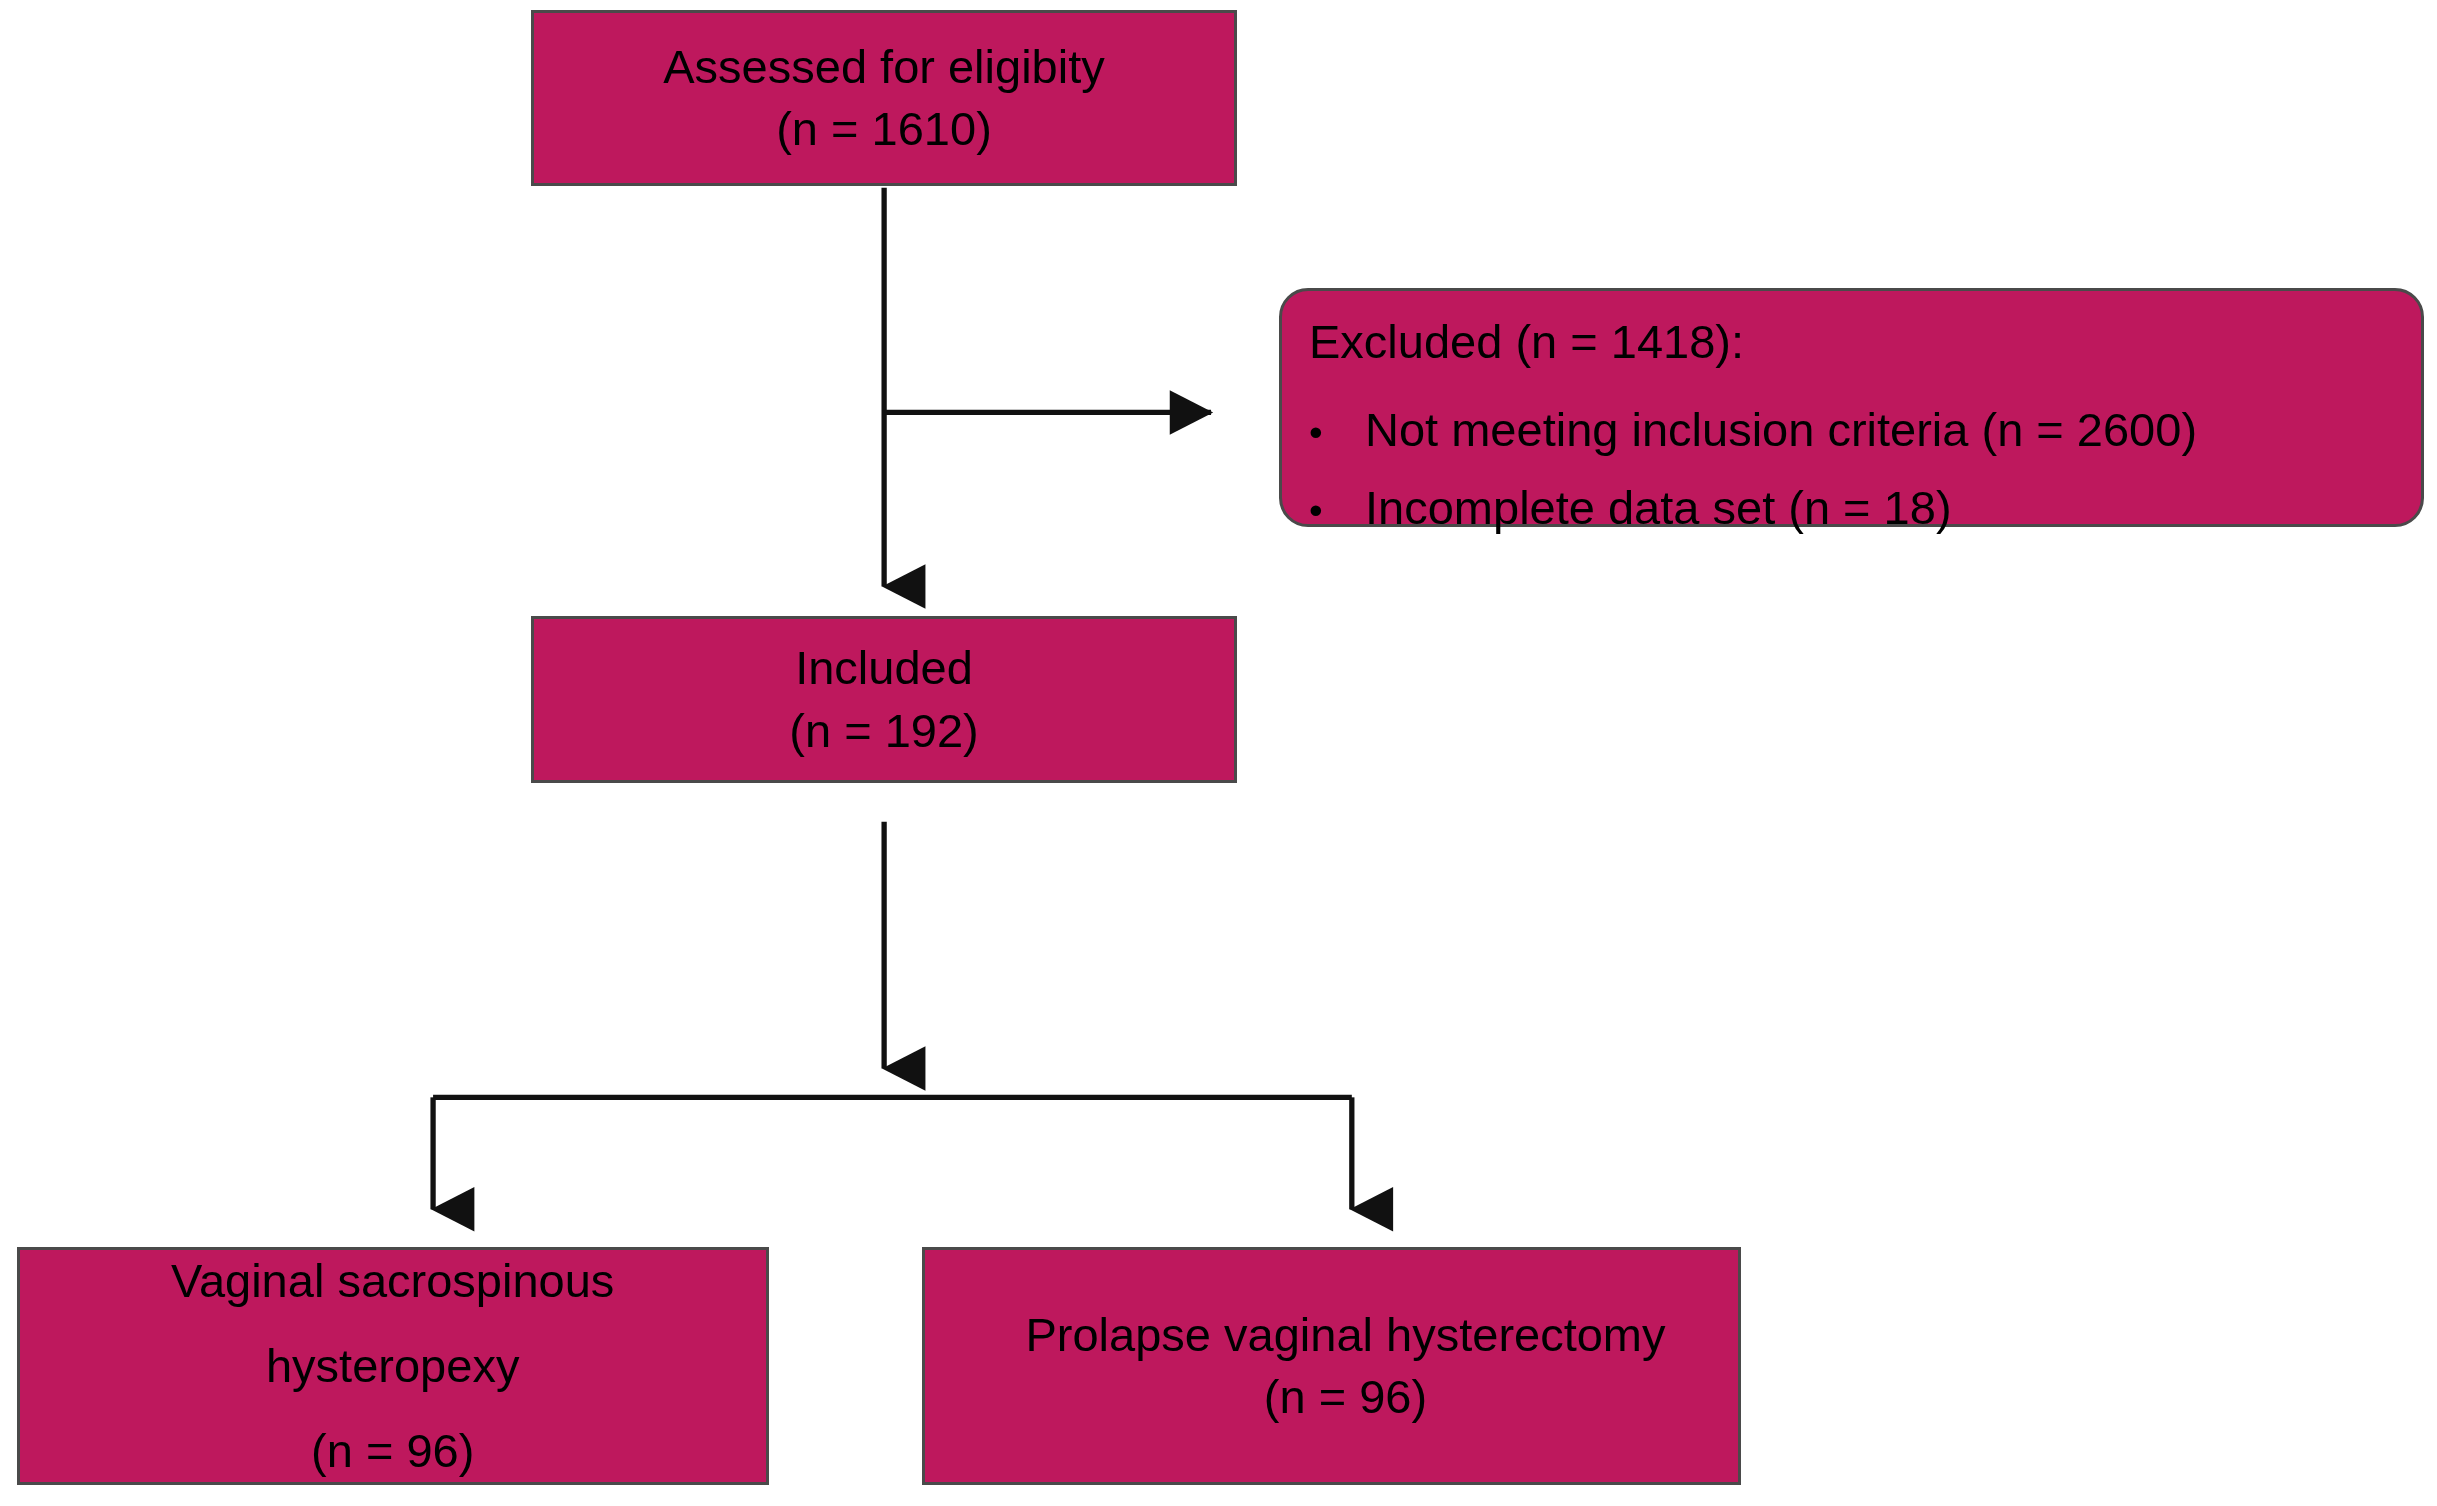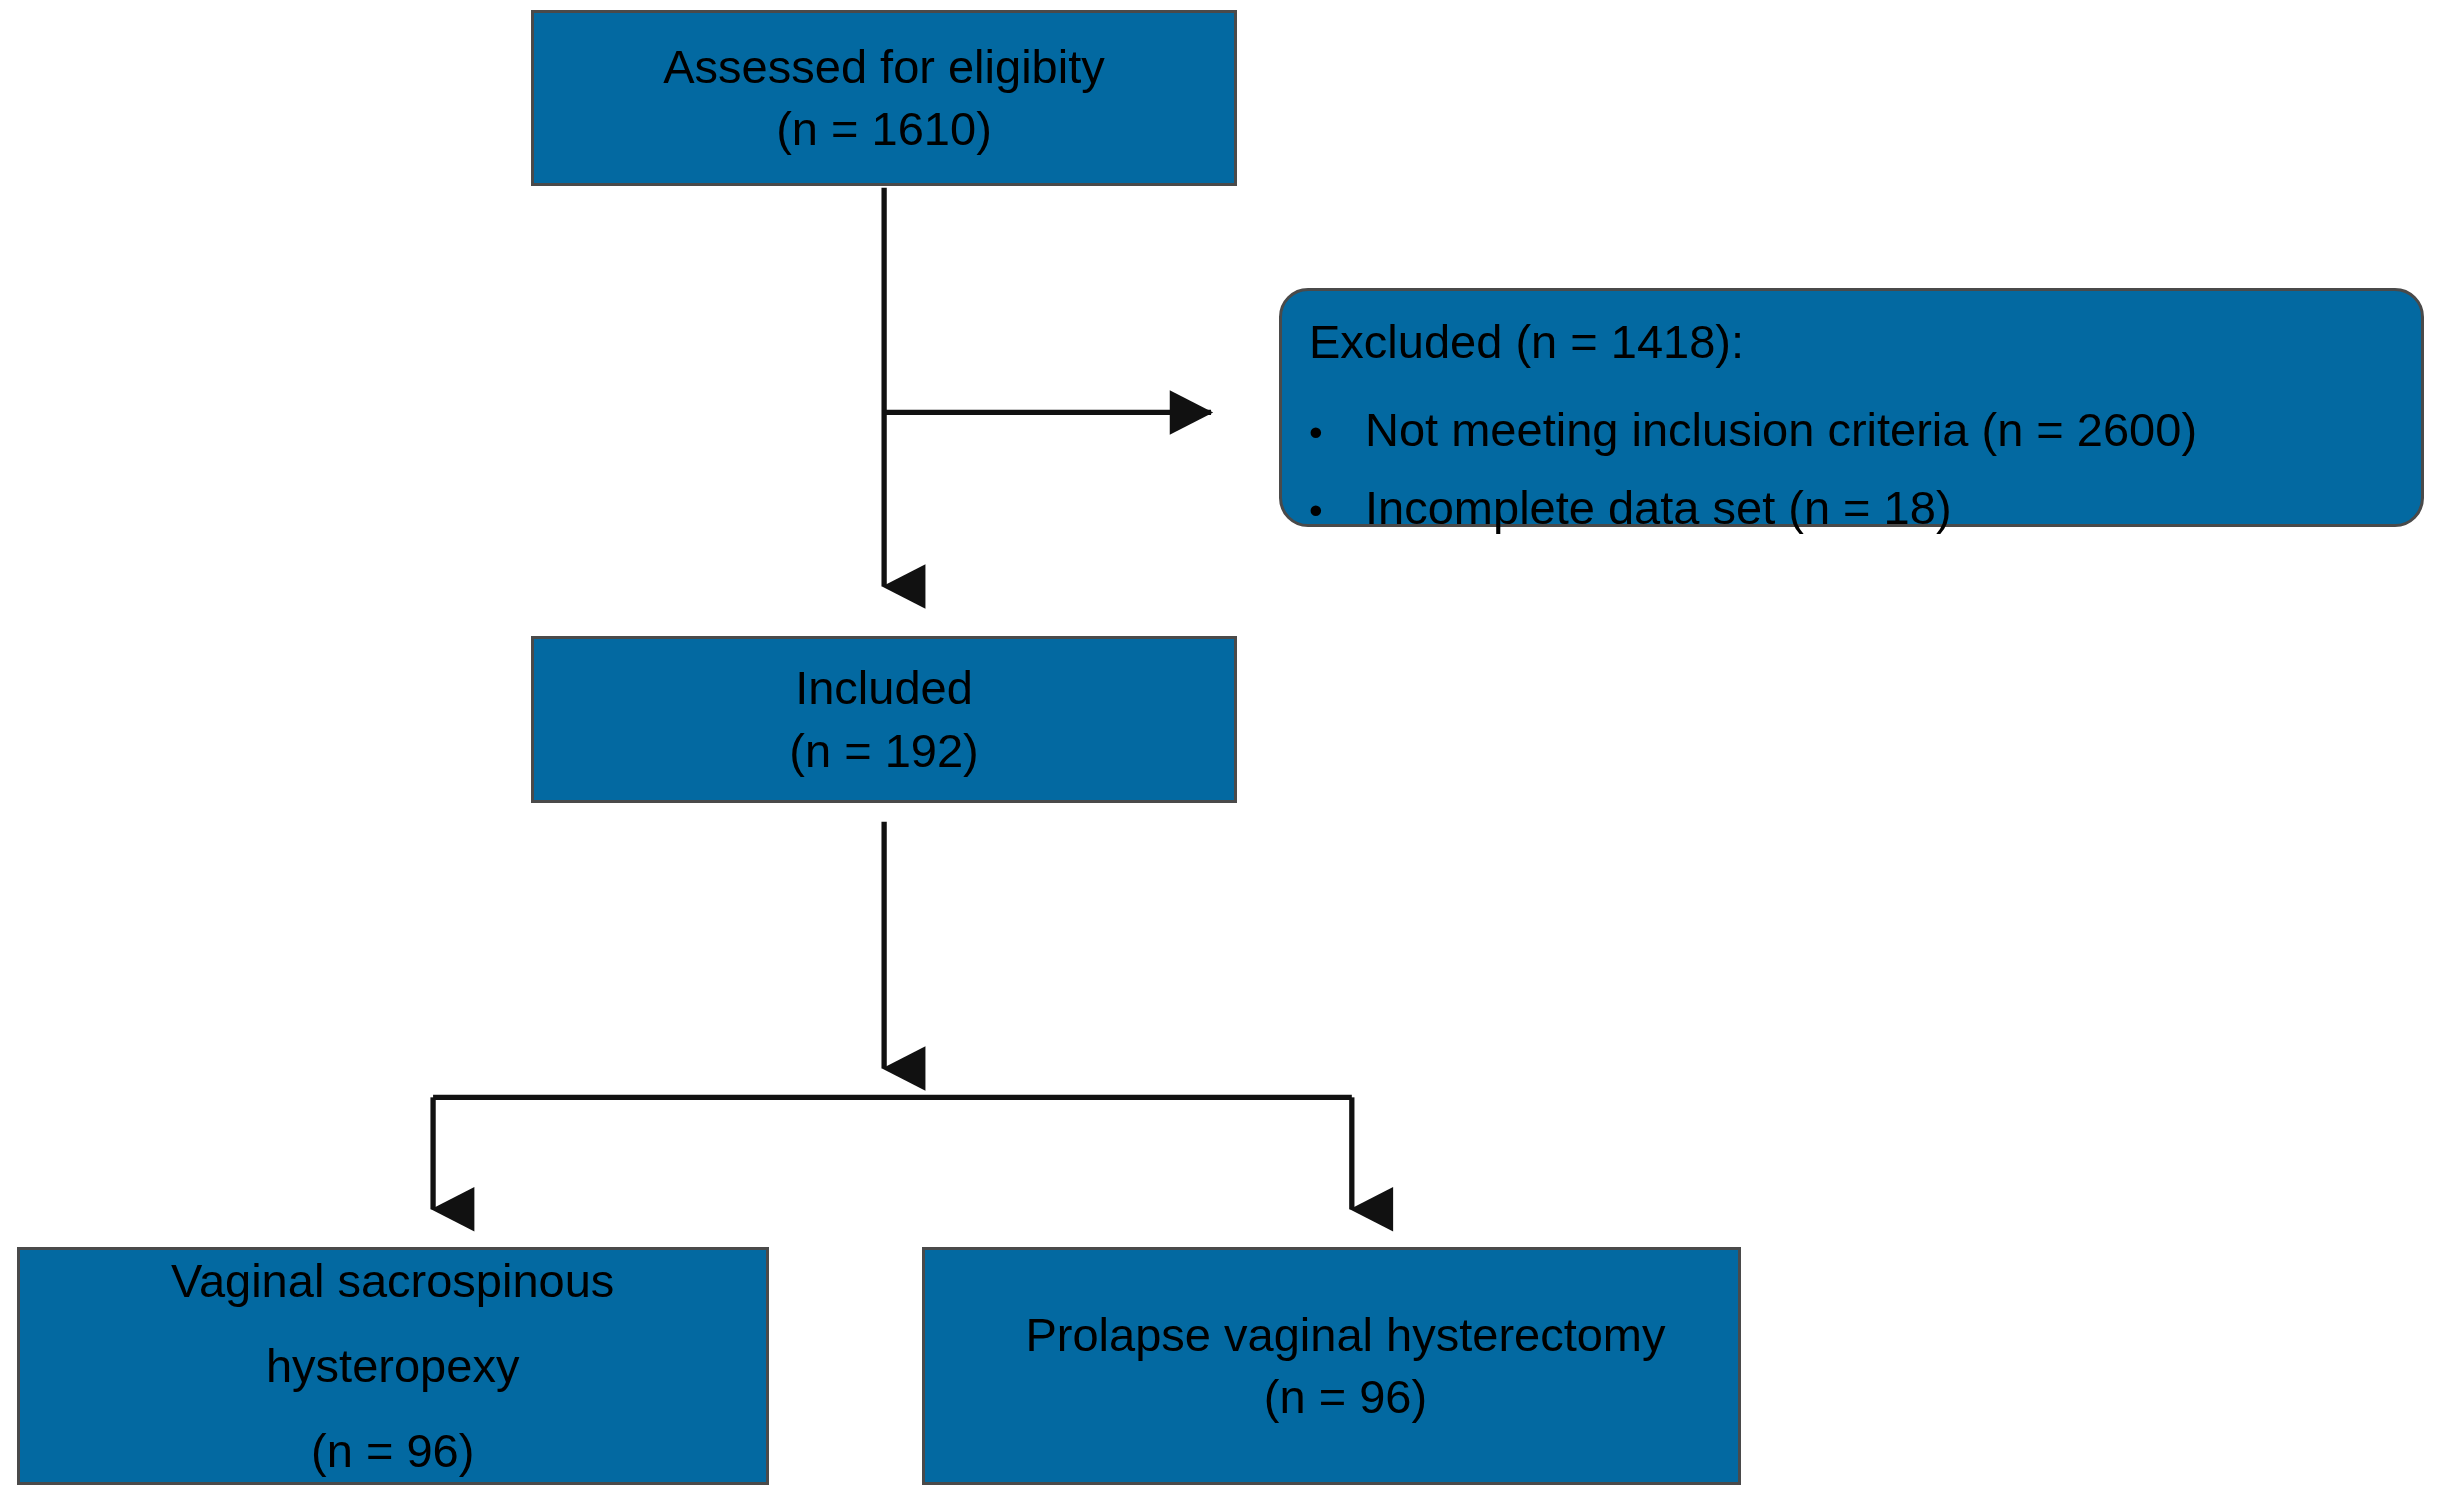--- a/index.html
+++ b/index.html
@@ -20,21 +20,21 @@
     position: absolute;
     left: 0;
     top: 0;
     width: 2438px;
     height: 1506px;
     pointer-events: none;
   }
   .node {
     position: absolute;
     box-sizing: border-box;
-    background: #0369a1;
+    background: #be185d;
     border: 3px solid #4a4a4a;
     display: flex;
     flex-direction: column;
     justify-content: center;
     color: #000000;
     font-size: 47px;
     line-height: 1.32;
   }
   .node.centered {
     align-items: center;
@@ -67,21 +67,21 @@
     font-size: 39px;
     line-height: 1.32;
   }
   .bullet-text {
     white-space: nowrap;
   }
 
   
   #node-assessed  { left: 531px;  top: 9.8px;   width: 706px;  height: 176px; }
   #node-excluded  { left: 1279px; top: 288px;  width: 1145px; height: 239px; border-radius: 29px; }
-  #node-included  { left: 531px;  top: 636px;  width: 706px;  height: 167px; }
+  #node-included  { left: 531px;  top: 616px;  width: 706px;  height: 167px; }
   #node-arm-left  { left: 16.7px;   top: 1247px; width: 752px; height: 238px; justify-content: space-between; }
   #node-arm-right { left: 922px; top: 1247px; width: 819px; height: 238px; padding-left: 28px; }
 </style>
 </head>
 <body>
 
 <div id="stage">
 
   <svg id="connectors" viewBox="0 0 3221 1990" width="2438" height="1506" xmlns="http://www.w3.org/2000/svg">
     <defs>

